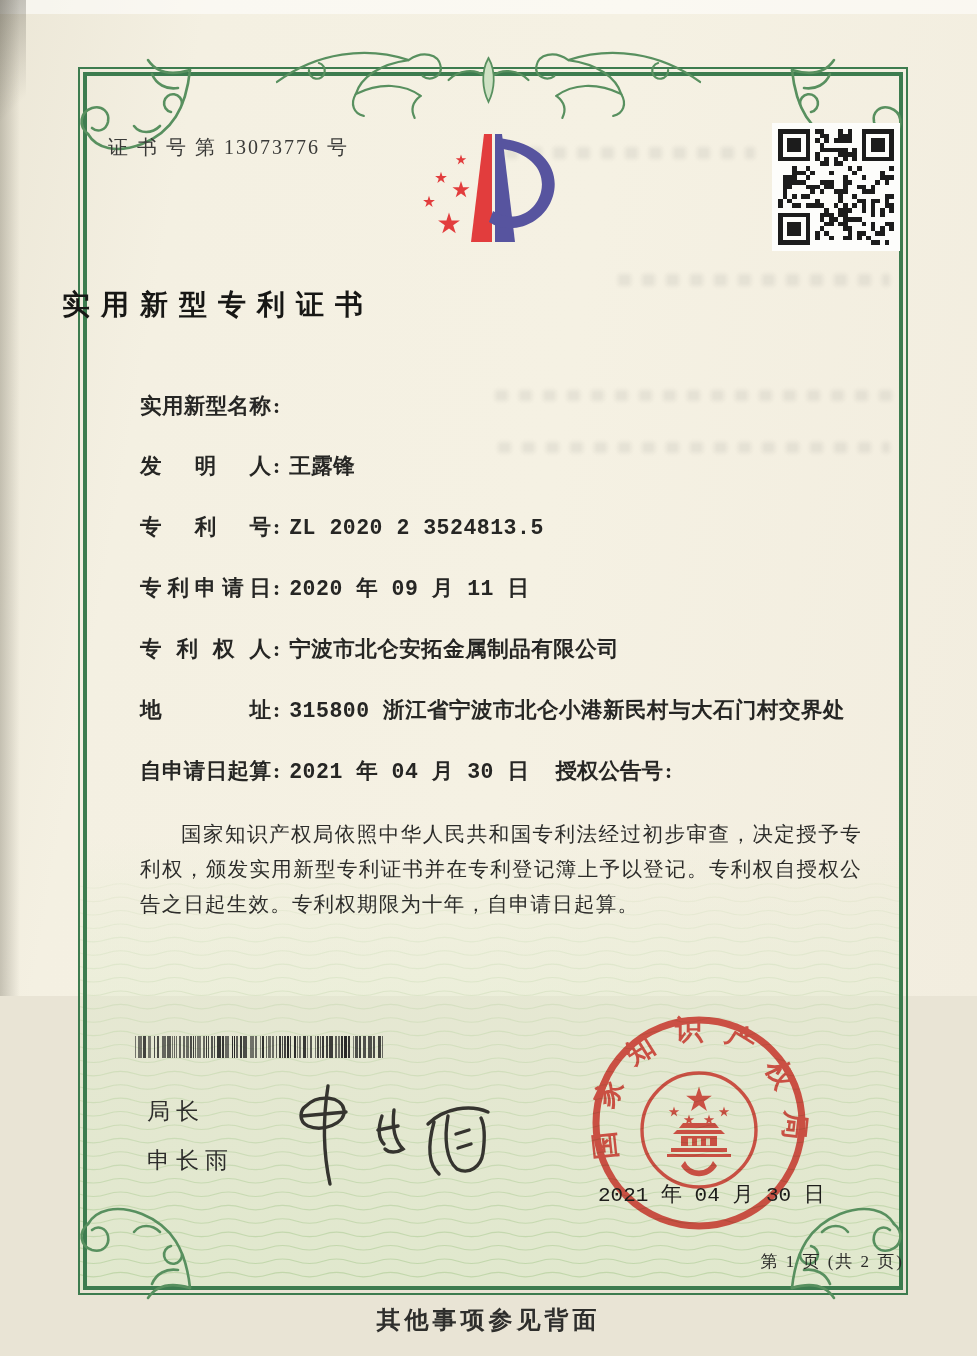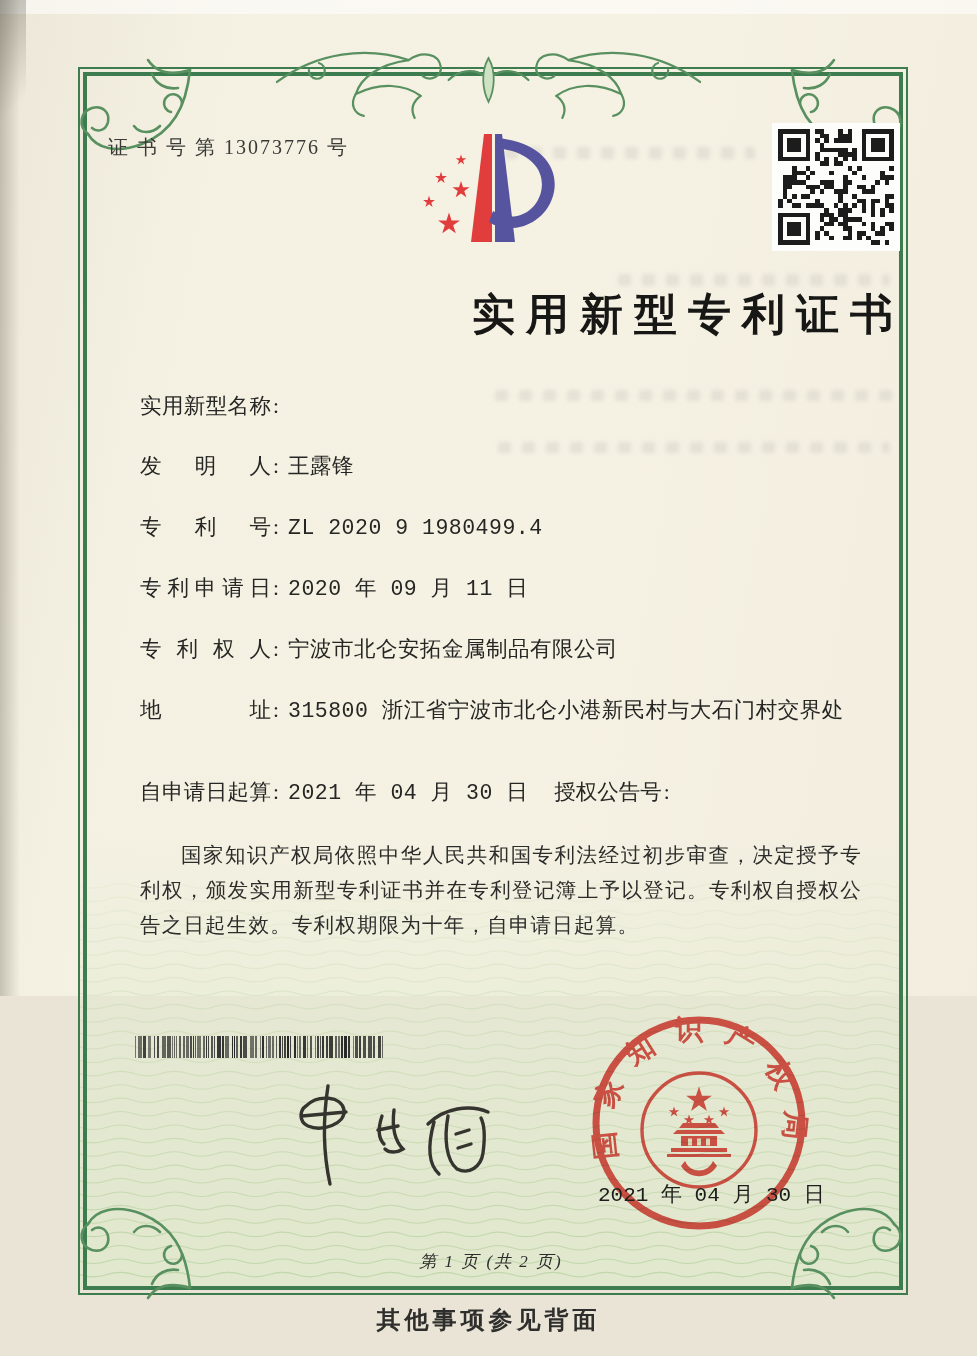--- a/index.html
+++ b/index.html
@@ -23,40 +23,40 @@
   .frame::after{content:'';position:absolute;inset:3px;border:4px solid #3d7c4f;}
   .orn{position:absolute;z-index:3;pointer-events:none;}
   
   .ghost{position:absolute;z-index:2;opacity:.32;filter:blur(2px);
          background:repeating-linear-gradient(90deg,rgba(110,110,108,.35) 0 13px,rgba(110,110,108,0) 13px 24px);}
   
   .cert-no{position:absolute;left:108px;top:134px;z-index:4;font-size:20px;color:#3a3a38;letter-spacing:2px;}
   .logo{position:absolute;left:381px;top:130px;z-index:4;}
   .qr-wrap{position:absolute;left:772px;top:123px;width:128px;height:128px;background:#fdfdfb;z-index:4;}
   #qrSvg{position:absolute;left:6px;top:6px;}
-  .title{position:absolute;left:78px;top:286px;width:826px;text-align:right;z-index:4;
-         font-size:43px;font-weight:900;color:#171715;letter-spacing:11px;}
+  .title{position:absolute;left:62px;top:286px;width:826px;text-align:left;z-index:4;
+         font-size:28px;font-weight:900;color:#171715;letter-spacing:11px;}
   .content{position:absolute;left:140px;top:391px;width:722px;z-index:4;color:#262624;}
-  .row{display:flex;align-items:baseline;line-height:31px;margin-bottom:29px;font-size:21.5px;white-space:nowrap;}
+  .row{display:flex;align-items:baseline;line-height:31px;margin-bottom:29px;font-size:21.5px;white-space:nowrap;font-weight:bold;}
   .lbl{display:inline-block;width:131px;text-align:justify;text-align-last:justify;flex:none;}
   .lbl-auto{flex:none;}
   .colon{flex:none;margin:0 9px 0 2px;}
   .val{font-family:"Liberation Mono","Liberation Serif",serif;letter-spacing:.5px;}
-  .pair2{margin-left:26px;display:flex;align-items:flex-start;margin-top:21px;}
+  .pair2{margin-left:26px;display:flex;align-items:flex-start;}
   .paras{margin-top:4px;font-size:20.5px;line-height:35px;text-align:justify;color:#2c2c2a;letter-spacing:1.2px;}
   .paras p{margin:0;text-indent:2em;}
   #bcSvg{position:absolute;left:135px;top:1036px;z-index:4;}
   .signer{position:absolute;left:147px;top:1096px;z-index:4;font-size:23px;color:#2e2e2c;letter-spacing:6px;}
   .signer div{margin-bottom:18px;}
   .sig{position:absolute;left:282px;top:1078px;z-index:5;}
   .seal{position:absolute;left:588px;top:1012px;z-index:5;mix-blend-mode:multiply;opacity:.93;}
   .seal-date{position:absolute;left:598px;top:1180px;width:200px;z-index:6;text-align:center;
              font-size:21px;color:#1d1d1b;font-family:"Liberation Mono","Liberation Serif",serif;white-space:nowrap;}
-  .page-no{position:absolute;left:78px;top:1250px;width:826px;text-align:center;z-index:4;
-           font-size:17px;color:#2c2c2a;letter-spacing:2px;font-style:italic;}
+  .page-no{position:absolute;left:78px;top:1250px;width:826px;text-align:right;z-index:4;
+           font-size:17px;color:#2c2c2a;letter-spacing:2px;}
   .back-note{position:absolute;left:0;top:1304px;width:977px;text-align:center;z-index:4;
              font-size:24px;color:#2e2e2c;letter-spacing:4px;font-weight:600;}
 </style>
 </head>
 <body>
 
 <div class="page">
   <div class="top-strip"></div>
   <div class="gutter"></div>
   <div class="corner-shadow"></div>
@@ -439,21 +439,21 @@
         <span class="colon">:</span>
       </div>
     <div class="row">
         <span class="lbl">发明人</span>
         <span class="colon">:</span>
         <span class="val">王露锋</span>
       </div>
     <div class="row">
         <span class="lbl">专利号</span>
         <span class="colon">:</span>
-        <span class="val">ZL 2020 9 1980499.4</span>
+        <span class="val">ZL 2020 2 3524813.5</span>
       </div>
     <div class="row">
         <span class="lbl">专利申请日</span>
         <span class="colon">:</span>
         <span class="val">2020 年 09 月 11 日</span>
       </div>
     <div class="row">
         <span class="lbl">专利权人</span>
         <span class="colon">:</span>
         <span class="val">宁波市北仑安拓金属制品有限公司</span>
@@ -542,20 +542,24 @@
       <rect x="218" y="0" width="1" height="22" fill="#222" fill-opacity="0.5524220545426943"></rect>
       <rect x="220" y="0" width="3" height="22" fill="#222" fill-opacity="0.7713206104235724"></rect>
       <rect x="224" y="0" width="2" height="22" fill="#222" fill-opacity="0.8467875173548237"></rect>
       <rect x="228" y="0" width="3" height="22" fill="#222" fill-opacity="0.770734474726487"></rect>
       <rect x="233" y="0" width="4" height="22" fill="#222" fill-opacity="0.7702214620192536"></rect>
       <rect x="238" y="0" width="2" height="22" fill="#222" fill-opacity="0.7826140128192492"></rect>
       <rect x="243" y="0" width="3" height="22" fill="#222" fill-opacity="0.828036359359976"></rect>
       <rect x="247" y="0" width="1" height="22" fill="#222" fill-opacity="0.6519731357460842"></rect>
     </svg>
 
+  <div class="signer">
+    <div>局长</div>
+    <div>申长雨</div>
+  </div>
 
   <svg class="sig" width="238" height="112" viewBox="0 0 238 112">
     <g fill="none" stroke="#35342f" stroke-width="3.4" stroke-linecap="round">
       <path d="M46,8 C41,40 41,74 48,106"></path>
       <path d="M24,28 C36,16 60,18 62,32 C64,46 40,54 26,48 C16,43 18,32 24,28"></path>
       <path d="M20,38 L64,34"></path>
       <path d="M100,38 C96,50 96,60 102,66"></path>
       <path d="M96,52 L116,48"></path>
       <path d="M112,32 C110,48 112,62 121,71 C115,75 107,75 103,71"></path>
       <path d="M146,46 C162,30 188,26 206,34"></path>

